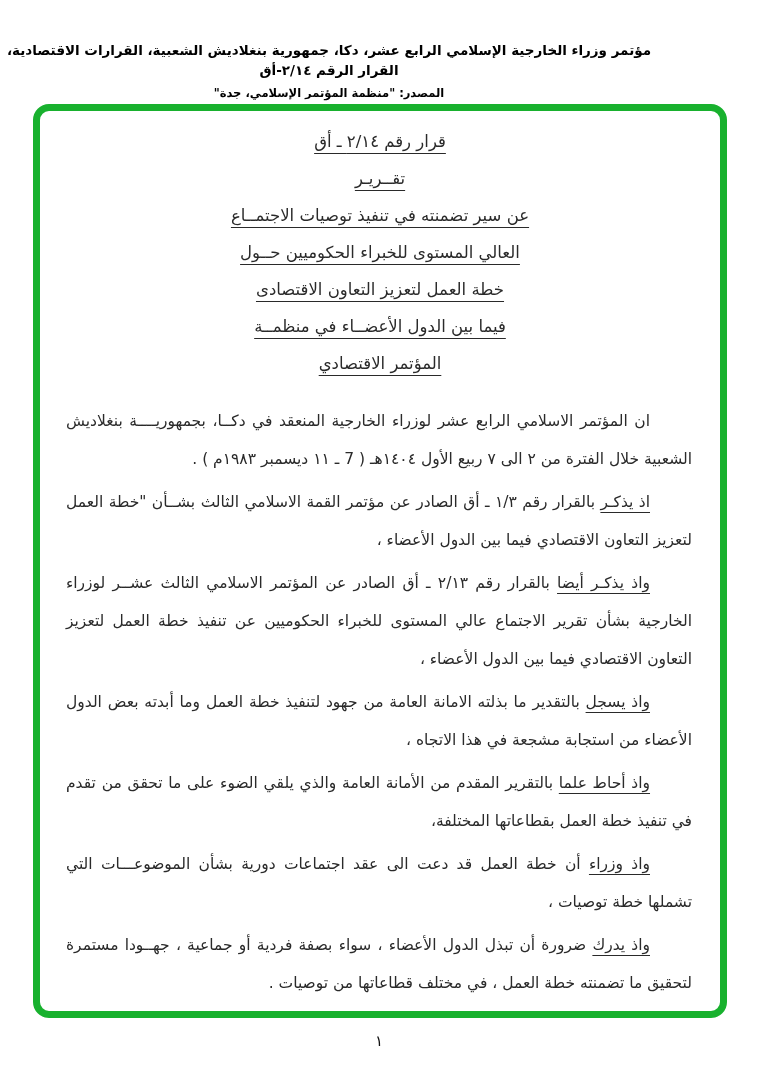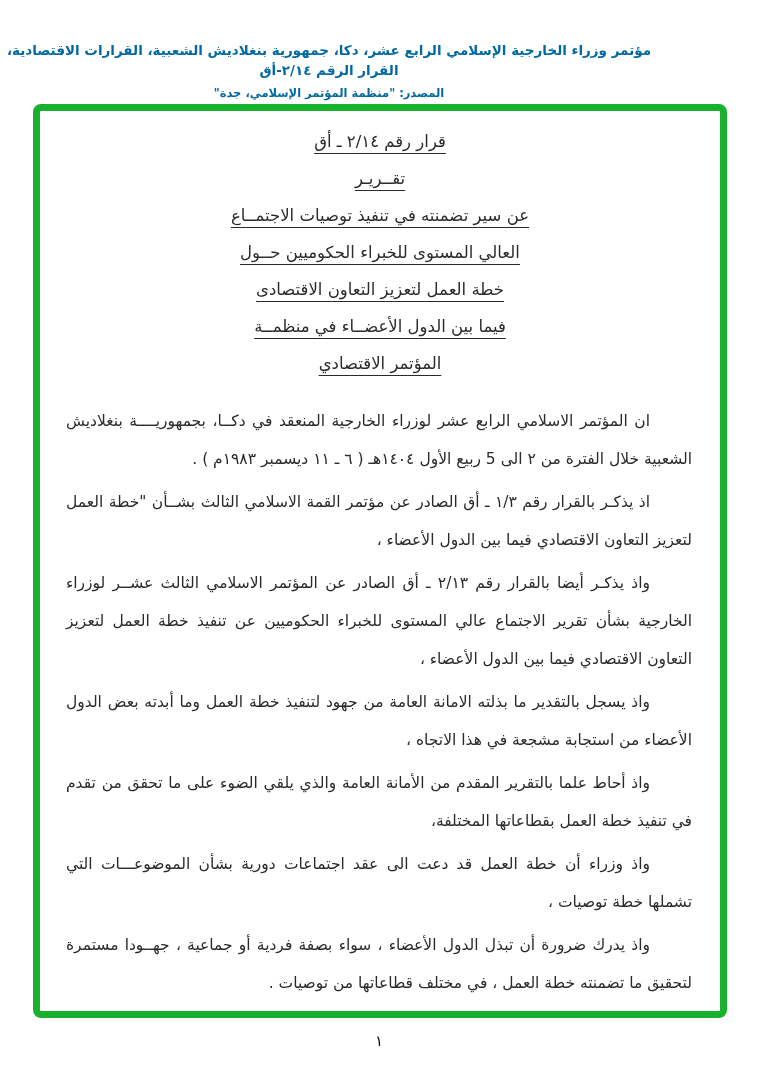--- a/index.html
+++ b/index.html
@@ -12,41 +12,41 @@
     color: #222222;
     direction: rtl;
     overflow: hidden;
   }
   .doc-header {
     position: absolute;
     top: 40px;
     left: 0;
     width: 658px;
     text-align: center;
-    color: #0369a1;
+    color: #000000;
   }
   .doc-header .h1 {
     font-size: 13.5px;
     font-weight: bold;
     letter-spacing: 0;
     line-height: 20px;
   }
   .doc-header .h2 {
     font-size: 11.5px;
     font-weight: bold;
     margin-top: 6px;
   }
   .green-box {
     position: absolute;
     left: 33px;
     top: 104px;
     width: 694px;
     height: 914px;
     border: 7px solid #18b12e;
-    border-radius: 8px;
+    border-radius: 16px;
     overflow: hidden;
     background: #ffffff;
   }
   .title-block {
     margin-top: 12px;
     text-align: center;
   }
   .title-line {
     font-size: 16.5px;
     line-height: 37px;
@@ -61,20 +61,21 @@
   .body-block p {
     font-size: 15.5px;
     line-height: 38px;
     text-align: justify;
     text-justify: inter-word;
     text-indent: 42px; 
     color: #2a2a2a;
     margin-bottom: 5px;
   }
   .body-block p .lead {
+    text-decoration: underline;
     text-underline-offset: 5px;
     text-decoration-thickness: 1px;
   }
   .page-number {
     position: absolute;
     left: 0;
     top: 1032px;
     width: 758px;
     text-align: center;
     font-size: 15px;
@@ -94,21 +95,21 @@
     <div class="title-line">قرار رقم ٢/١٤ ـ أق</div>
     <div class="title-line">تقــريـر</div>
     <div class="title-line">عن سير تضمنته في تنفيذ توصيات الاجتمــاع</div>
     <div class="title-line">العالي المستوى للخبراء الحكوميين حــول</div>
     <div class="title-line">خطة العمل لتعزيز التعاون الاقتصادى</div>
     <div class="title-line">فيما بين الدول الأعضــاء في منظمــة</div>
     <div class="title-line">المؤتمر الاقتصادي</div>
   </div>
 
   <div class="body-block">
-    <p><span class="lead"></span><span>ان المؤتمر الاسلامي الرابع عشر لوزراء الخارجية المنعقد في دكــا، بجمهوريــــة بنغلاديش الشعبية خلال الفترة من ٢ الى 5 ربيع الأول ١٤٠٤هـ ( ٦ ـ ١١ ديسمبر ١٩٨٣م ) .</span></p>
+    <p><span class="lead"></span><span>ان المؤتمر الاسلامي الرابع عشر لوزراء الخارجية المنعقد في دكــا، بجمهوريــــة بنغلاديش الشعبية خلال الفترة من ٢ الى ٧ ربيع الأول ١٤٠٤هـ ( 7 ـ ١١ ديسمبر ١٩٨٣م ) .</span></p>
     <p><span class="lead">اذ يذكـر</span><span> بالقرار رقم ١/٣ ـ أق الصادر عن مؤتمر القمة الاسلامي الثالث بشــأن "خطة العمل لتعزيز التعاون الاقتصادي فيما بين الدول الأعضاء ،</span></p>
     <p><span class="lead">واذ يذكـر أيضا</span><span> بالقرار رقم ٢/١٣ ـ أق الصادر عن المؤتمر الاسلامي الثالث عشــر لوزراء الخارجية بشأن تقرير الاجتماع عالي المستوى للخبراء الحكوميين عن تنفيذ خطة العمل لتعزيز التعاون الاقتصادي فيما بين الدول الأعضاء ،</span></p>
     <p><span class="lead">واذ يسجل</span><span> بالتقدير ما بذلته الامانة العامة من جهود لتنفيذ خطة العمل وما أبدته بعض الدول الأعضاء من استجابة مشجعة في هذا الاتجاه ،</span></p>
     <p><span class="lead">واذ أحاط علما</span><span> بالتقرير المقدم من الأمانة العامة والذي يلقي الضوء على ما تحقق من تقدم في تنفيذ خطة العمل بقطاعاتها المختلفة،</span></p>
     <p><span class="lead">واذ وزراء</span><span> أن خطة العمل قد دعت الى عقد اجتماعات دورية بشأن الموضوعـــات التي تشملها خطة توصيات ،</span></p>
     <p><span class="lead">واذ يدرك</span><span> ضرورة أن تبذل الدول الأعضاء ، سواء بصفة فردية أو جماعية ، جهــودا مستمرة لتحقيق ما تضمنته خطة العمل ، في مختلف قطاعاتها من توصيات .</span></p>
   </div>
 </div>
 
 <div class="page-number">١</div>

